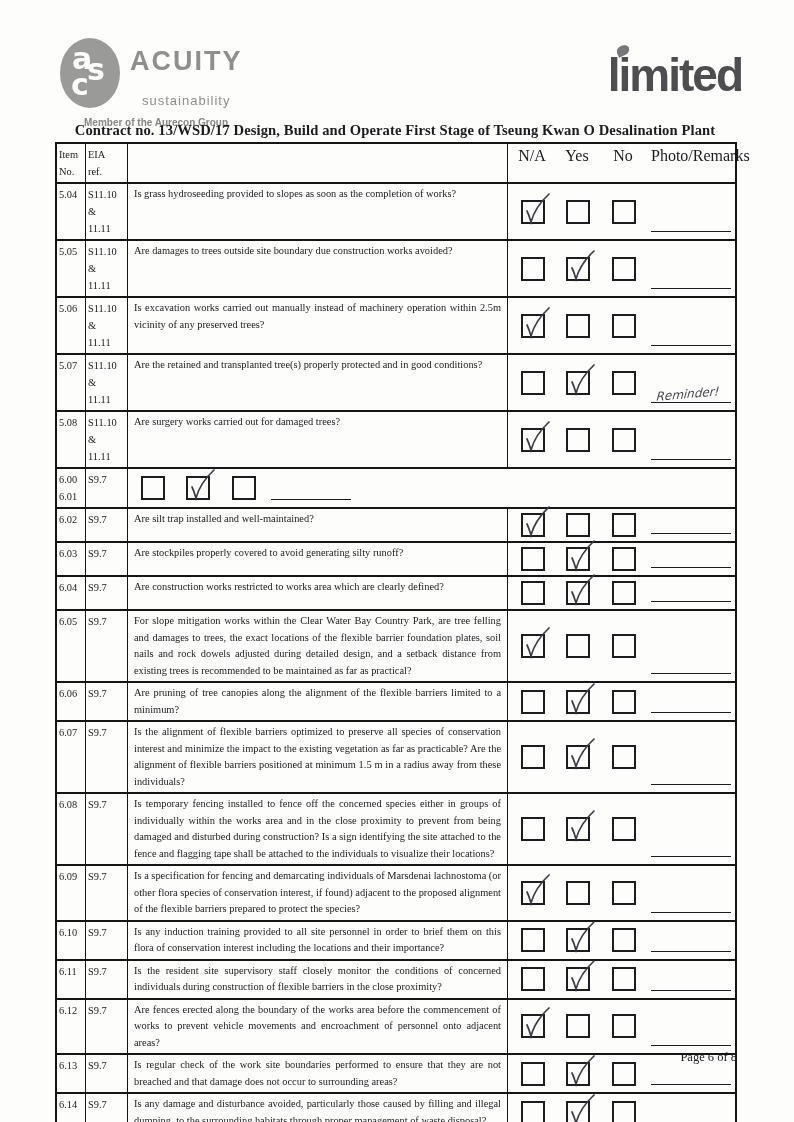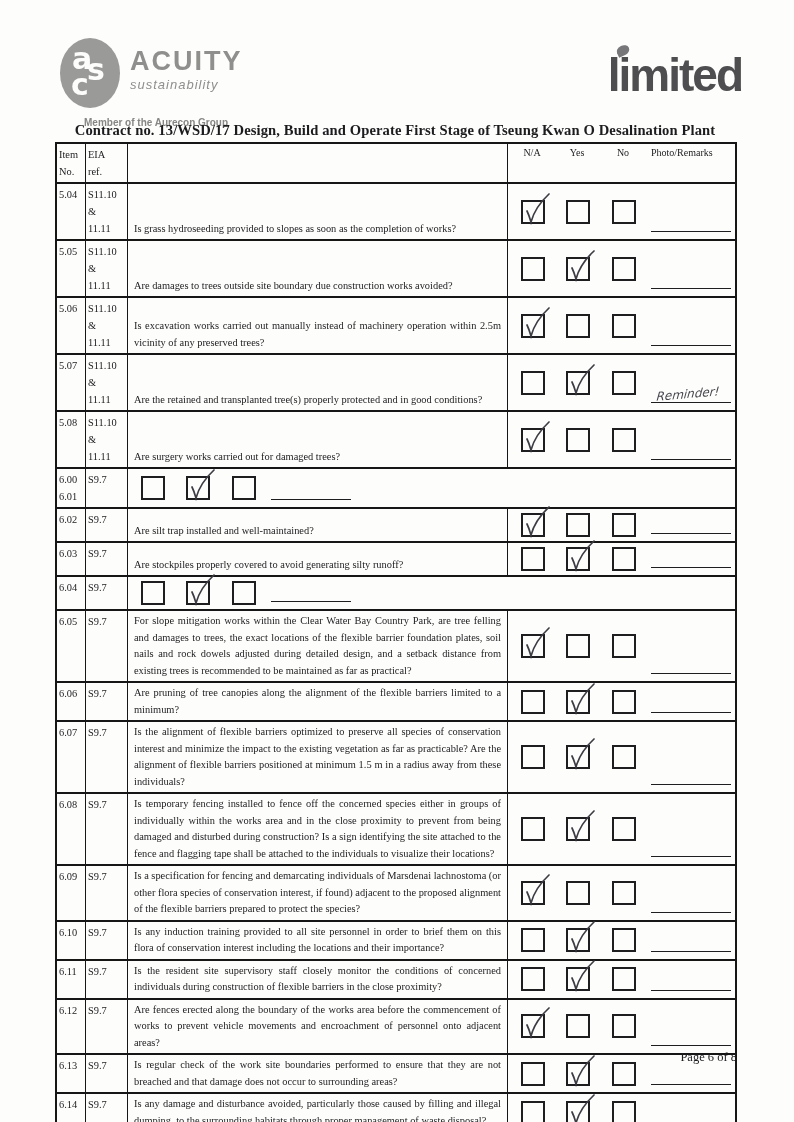--- a/index.html
+++ b/index.html
@@ -19,46 +19,46 @@
   }
   .asc-circle span{
     position:absolute;color:#fdfdfc;font-family:"DejaVu Sans",sans-serif;
     font-weight:bold;line-height:1;
   }
   .asc-a{font-size:30px;top:6px;left:12px;}
   .asc-s{font-size:30px;top:17px;left:27px;}
   .asc-c{font-size:30px;top:32px;left:11px;}
   .acuity-text{margin-left:10px;margin-top:10px;font-family:"Liberation Sans",sans-serif;color:#8f8f8d;}
   .acuity-name{font-size:27px;font-weight:bold;letter-spacing:2px;line-height:1;}
-  .acuity-tag{font-size:13px;letter-spacing:1px;text-align:left;margin-top:2px;font-style:italic;}
+  .acuity-tag{font-size:13px;letter-spacing:1px;text-align:center;margin-top:18px;}
   .acuity-member{font-family:"Liberation Sans",sans-serif;font-size:10px;font-weight:bold;color:#868684;margin-top:9px;margin-left:24px;}
   .aurecon{position:relative;margin-top:14px;font-family:"Liberation Sans",sans-serif;font-weight:bold;font-size:46px;line-height:1;color:#4e4e50;letter-spacing:-2px;}
   .aurecon-drop{
     position:absolute;top:-8px;left:10px;width:10px;height:13px;background:#77777a;
     border-radius:0 60% 60% 60%;transform:rotate(-115deg);
   }
   
   .doc-title{position:absolute;top:122px;left:0;right:4px;text-align:center;font-weight:bold;font-size:14.6px;letter-spacing:.1px;}
   
   .tbl{
     position:absolute;left:55px;top:142px;width:682px;
     border:2px solid #161616;box-sizing:border-box;font-size:10.4px;
   }
   .trow{display:flex;border-bottom:2px solid #161616;min-height:34px;box-sizing:border-box;background:#fdfdfc;}
   .trow:last-child{border-bottom:none;}
   .c-item{width:29px;flex:0 0 29px;border-right:1.2px solid #161616;box-sizing:border-box;padding:2px 1px 2px 2px;line-height:17px;}
   .c-eia{width:42px;flex:0 0 42px;border-right:1.2px solid #161616;box-sizing:border-box;padding:2px 13px 2px 2px;line-height:17px;}
-  .c-q{flex:1 1 auto;border-right:1.2px solid #161616;box-sizing:border-box;padding:2px 6px;display:flex;flex-direction:column;justify-content:flex-end;}
+  .c-q{flex:1 1 auto;border-right:1.2px solid #161616;box-sizing:border-box;padding:2px 6px;display:flex;flex-direction:column;justify-content:flex-start;}
   .c-q .qtext{line-height:16.5px;text-align:justify;}
   .c-q .qhead{font-weight:bold;line-height:16.5px;}
   .c-ans{width:227px;flex:0 0 227px;position:relative;box-sizing:border-box;}
   
   .thead{min-height:36px;}
   .thead .c-q{justify-content:flex-start;}
-  .hlabel{position:absolute;top:3px;font-size:10px;text-align:center;}
+  .hlabel{position:absolute;top:3px;font-size:16px;text-align:center;}
   .h-na{left:8px;width:32px;}
   .h-yes{left:53px;width:32px;}
   .h-no{left:99px;width:32px;}
   .h-rem{left:143px;width:84px;text-align:left;}
   
   .cb{
     position:absolute;top:50%;transform:translateY(-50%);
     width:20px;height:20px;border:2.2px solid #1e1e20;background:#fdfdfc;
   }
   .cb-na{left:13px;}
@@ -268,20 +268,23 @@
             </div>
             <div class="cb cb-no"></div>
             <div class="remline"></div>
           </div>
         </div>
         <div class="trow">
           <div class="c-item">
             <div>6.04</div>
           </div>
           <div class="c-eia">S9.7</div>
+          <div class="c-q">
+            <div class="qtext">Are construction works restricted to works area which are clearly defined?</div>
+          </div>
           <div class="c-ans">
             <div class="cb cb-na"></div>
             <div class="cb cb-yes">
               <svg class="tick" width="30" height="36" viewBox="0 0 30 36" style="overflow:visible">
                 <path d="M5 19 Q7 23 9 30 Q13 15 27 2" fill="none" stroke="#3c3c44" stroke-width="1.7" stroke-linecap="round"></path>
               </svg>
             </div>
             <div class="cb cb-no"></div>
             <div class="remline"></div>
           </div>

